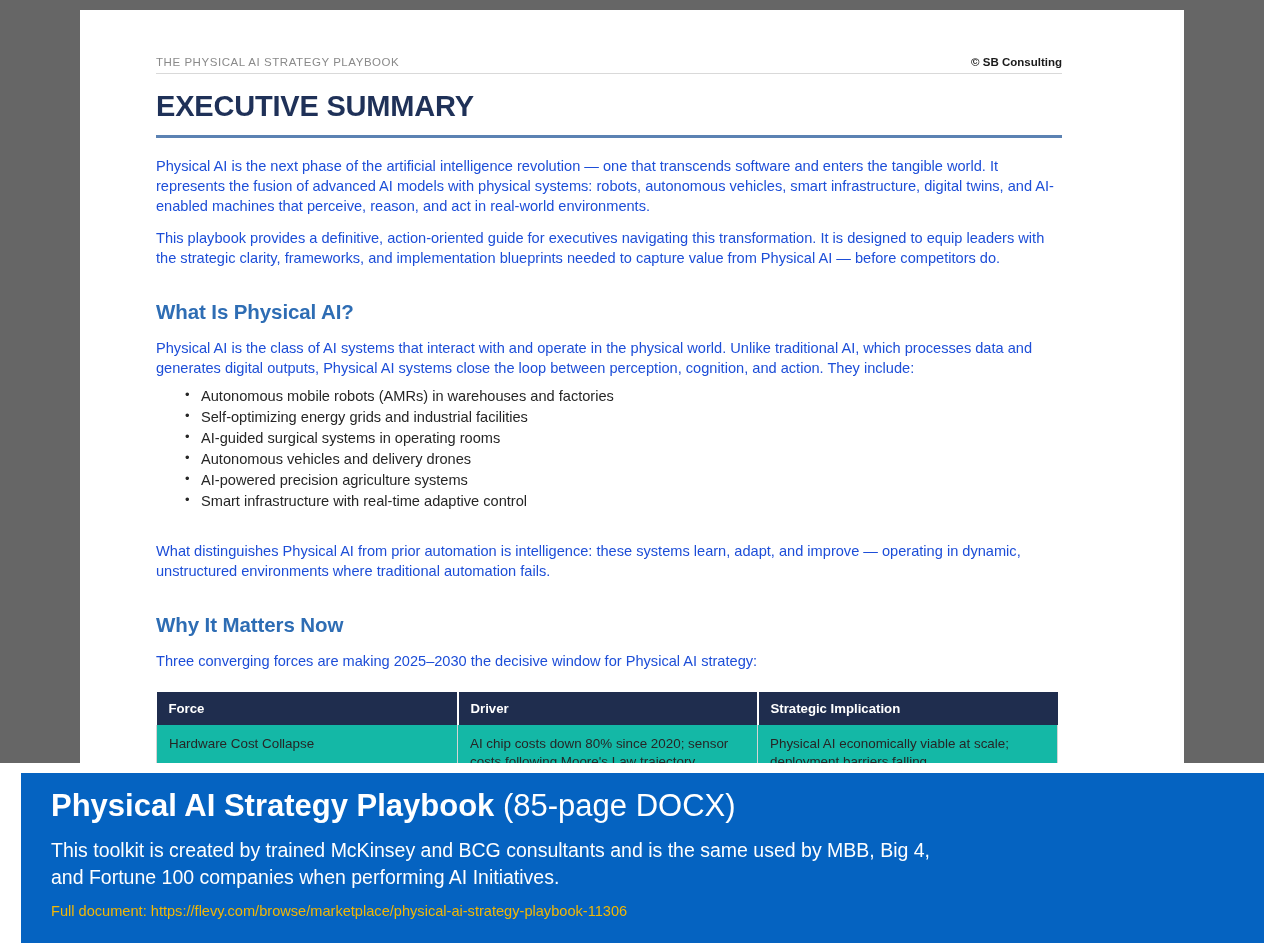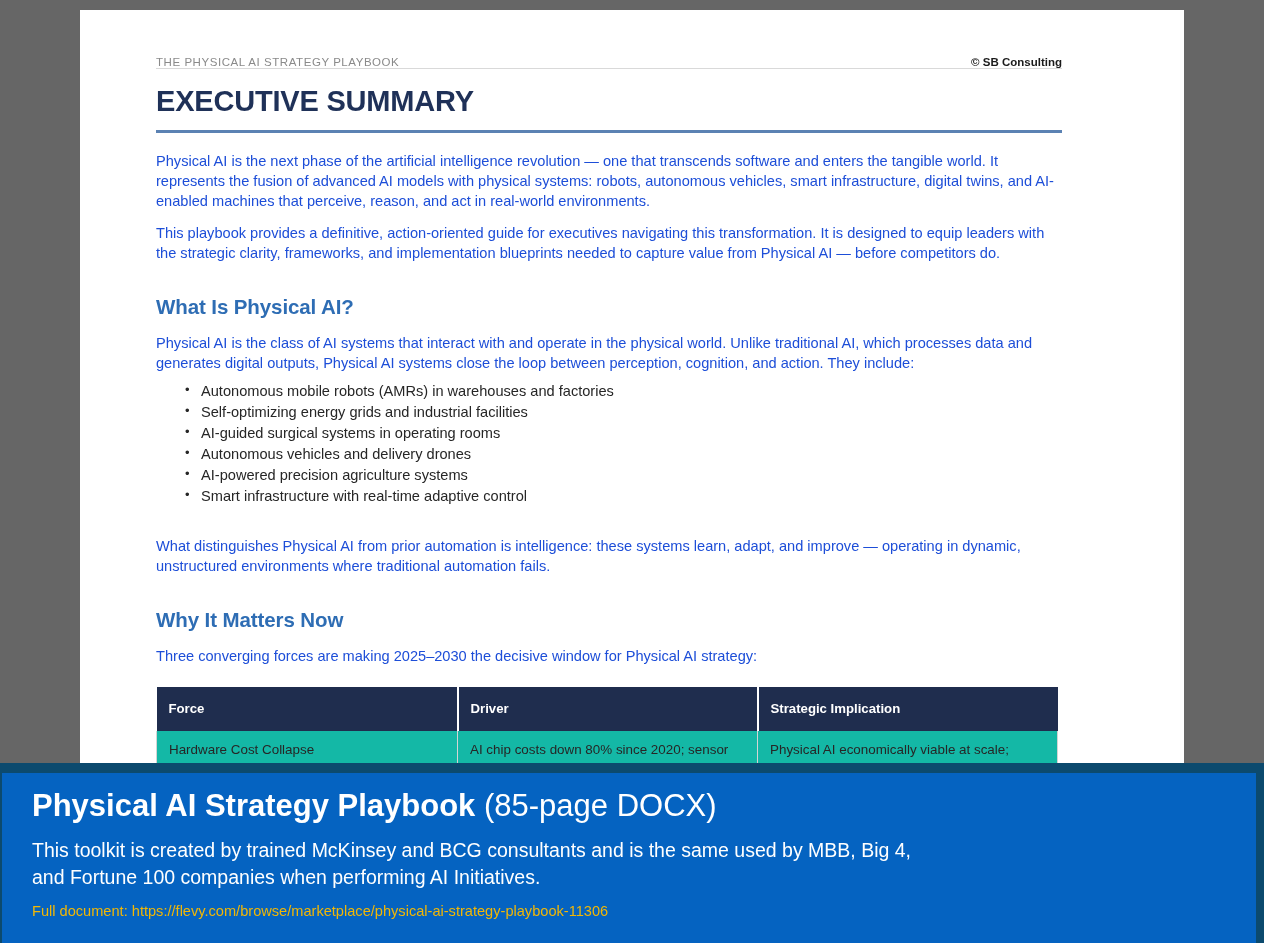--- a/index.html
+++ b/index.html
@@ -27,20 +27,21 @@
     left: 76px; top: 46px;
     width: 906px;
   }
 
   
   .doc-header {
     display: flex;
     align-items: baseline;
     justify-content: space-between;
     border-bottom: 1px solid #d9d9d9;
+    padding-bottom: 5px;
   }
   .doc-header-left {
     font-size: 11.5px;
     letter-spacing: 0.55px;
     color: #8a8a8a;
     text-transform: uppercase;
   }
   .doc-header-right {
     font-size: 11.5px;
     font-weight: bold;
@@ -117,21 +118,21 @@
   table.forces col.c3 { width: 300px; }
 
   table.forces thead th {
     background: #1F2D4E;
     color: #ffffff;
     font-size: 13.2px;
     font-weight: bold;
     text-align: left;
     padding: 9px 12px;
     border-right: 2px solid #ffffff;
-    height: 44px;
+    height: 33px;
     vertical-align: middle;
   }
   table.forces thead th:last-child { border-right: none; }
 
   table.forces tbody td {
     font-size: 13.4px;
     line-height: 1.33;
     color: #262626;
     padding: 10px 12px 12px 12px;
     vertical-align: top;
@@ -140,22 +141,22 @@
     background: #14b8a6;
   }
   table.forces tbody td:first-child { border-left: 1px solid #d4d4d4; }
   table.forces tbody td:last-child { border-right: 1px solid #d4d4d4; }
 
   
   .promo {
     position: absolute;
     left: 0; top: 763px;
     width: 1264px; height: 180px;
-    background: #0c4a6e;
-    padding: 10px 0 0 2px;
+    background: #ffffff;
+    padding: 10px 0 0 21px;
   }
   .promo-inner {
     position: relative;
     width: 1254px; height: 170px;
     background: #0563C1;
     overflow: hidden;
   }
   .promo-text { position: absolute; left: 30px; top: 15px; width: 880px; }
 
   .promo-title {

